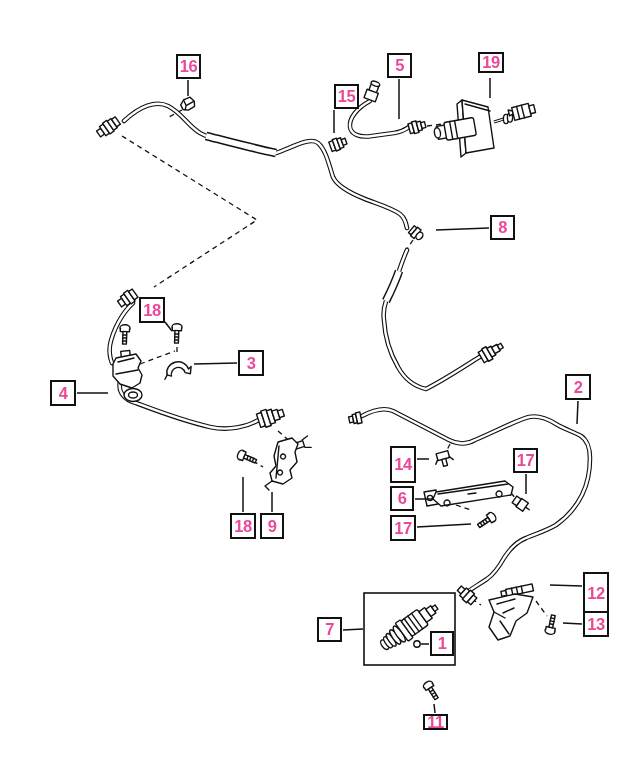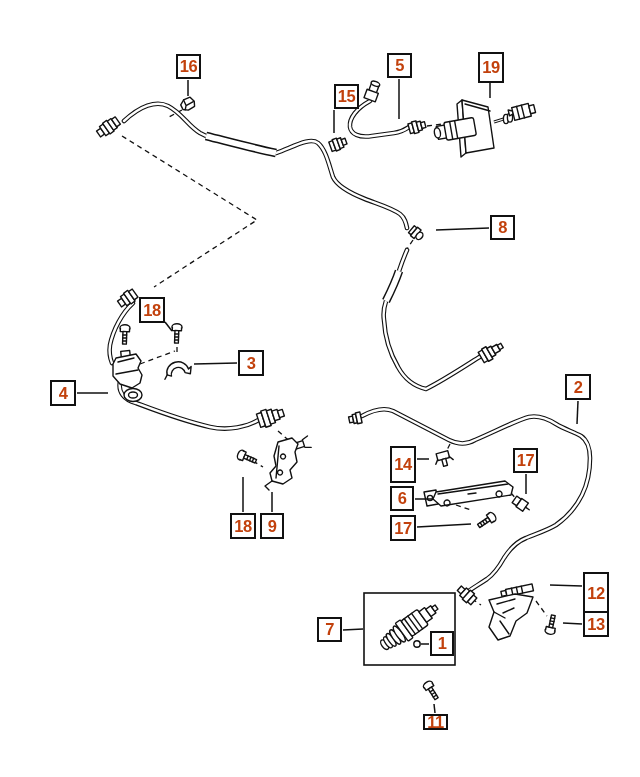--- a/index.html
+++ b/index.html
@@ -10,21 +10,21 @@
   .ln{stroke:#111;stroke-width:1.4;fill:none;stroke-linecap:round;stroke-linejoin:round;}
   .fw{stroke:#111;stroke-width:1.4;fill:#fff;stroke-linejoin:round;}
   .tube-o{stroke:#111;stroke-width:4.6;fill:none;stroke-linecap:round;stroke-linejoin:round;}
   .tube-i{stroke:#fff;stroke-width:2.4;fill:none;stroke-linecap:round;stroke-linejoin:round;}
   .slv-o{stroke:#111;stroke-width:8.6;fill:none;stroke-linecap:butt;}
   .slv-i{stroke:#fff;stroke-width:5.6;fill:none;stroke-linecap:butt;}
   .dash{stroke:#111;stroke-width:1.3;fill:none;stroke-dasharray:5 4;}
   .leader{stroke:#111;stroke-width:1.5;}
   .callout{position:absolute;box-sizing:border-box;background:#fff;border:2.6px solid #111;
            display:flex;align-items:center;justify-content:center;
-           font-weight:bold;font-size:16.5px;letter-spacing:-0.5px;color:#c2410c;
+           font-weight:bold;font-size:16.5px;letter-spacing:-0.5px;color:#ec4899;
            font-family:"Liberation Sans", sans-serif;cursor:pointer;}
 </style>
 </head>
 <body>
 
 <div class="stage">
 <svg width="640" height="777" viewBox="0 0 640 777">
 
   <defs>
     <g id="bolt">
@@ -267,21 +267,21 @@
         <line x1="582" y1="624" x2="563" y2="623" class="leader"></line>
         <line x1="343" y1="630" x2="363" y2="629" class="leader"></line>
         <line x1="429" y1="644" x2="421" y2="644" class="leader"></line>
         <line x1="435" y1="713" x2="434" y2="704" class="leader"></line>
       </g>
 </svg>
 
 <div id="callout-layer">
       <div class="callout" style="left: 176px; top: 54px; width: 25px; height: 25px;">16</div>
       <div class="callout" style="left: 387px; top: 53px; width: 25px; height: 25px;">5</div>
-      <div class="callout" style="left: 478px; top: 52px; width: 26px; height: 31px;">19</div>
+      <div class="callout" style="left: 478px; top: 52px; width: 26px; height: 21px;">19</div>
       <div class="callout" style="left: 322px; top: 84px; width: 25px; height: 25px; margin-left: 12px;">15</div>
       <div class="callout" style="left: 490px; top: 215px; width: 25px; height: 25px;">8</div>
       <div class="callout" style="left: 139px; top: 297px; width: 26px; height: 26px;">18</div>
       <div class="callout" style="left: 238px; top: 350px; width: 26px; height: 26px;">3</div>
       <div class="callout" style="left: 50px; top: 380px; width: 26px; height: 26px;">4</div>
       <div class="callout" style="left: 565px; top: 374px; width: 26px; height: 26px;">2</div>
       <div class="callout" style="left: 390px; top: 446px; width: 26px; height: 37px;">14</div>
       <div class="callout" style="left: 513px; top: 448px; width: 25px; height: 25px;">17</div>
       <div class="callout" style="left: 390px; top: 486px; width: 24px; height: 25px;">6</div>
       <div class="callout" style="left: 390px; top: 515px; width: 26px; height: 26px;">17</div>

